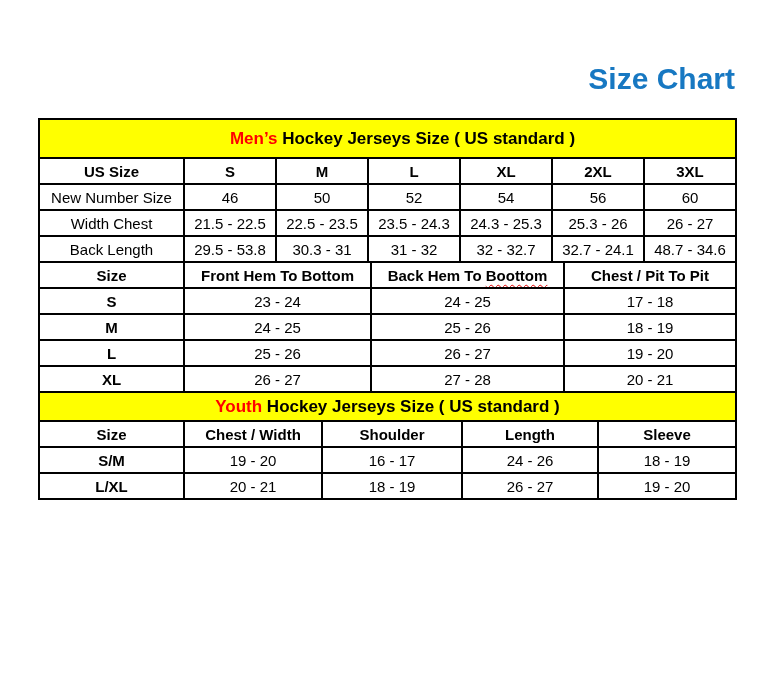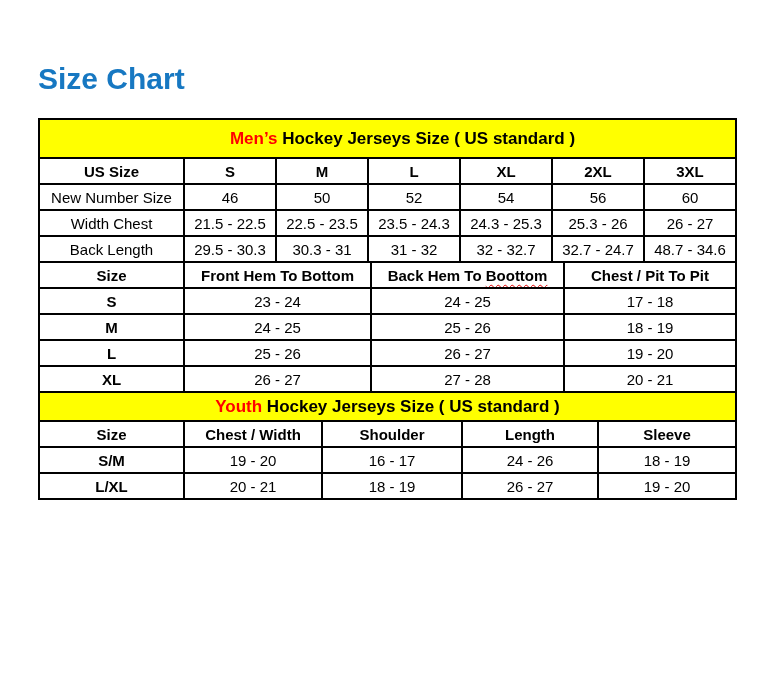--- a/index.html
+++ b/index.html
@@ -22,21 +22,21 @@
     width: 776px;
     height: 692px;
   }
   .content {
     position: absolute;
     left: 38px;
     top: 62px;
     width: 697px;
   }
   .title {
-    text-align: left;
+    text-align: right;
     font-size: 30px;
     font-weight: bold;
     color: var(--title-blue);
     letter-spacing: 0px;
     margin-bottom: 22px;
   }
   table.size-table {
     border-collapse: collapse;
     table-layout: fixed;
     width: 697px;
@@ -113,25 +113,25 @@
             <td>Width Chest</td>
             <td>21.5 - 22.5</td>
             <td>22.5 - 23.5</td>
             <td>23.5 - 24.3</td>
             <td>24.3 - 25.3</td>
             <td>25.3 - 26</td>
             <td>26 - 27</td>
           </tr>
           <tr>
             <td>Back Length</td>
-            <td>29.5 - 30.3</td>
+            <td>29.5 - 53.8</td>
             <td>30.3 - 31</td>
             <td>31 - 32</td>
             <td>32 - 32.7</td>
-            <td>32.7 - 24.7</td>
+            <td>32.7 - 24.1</td>
             <td>48.7 - 34.6</td>
           </tr>
         </tbody>
       </table>
     <table class="size-table womens" id="womens-table">
         <colgroup>
           <col style="width: 145px;">
           <col style="width: 187px;">
           <col style="width: 193px;">
           <col style="width: 172px;">

